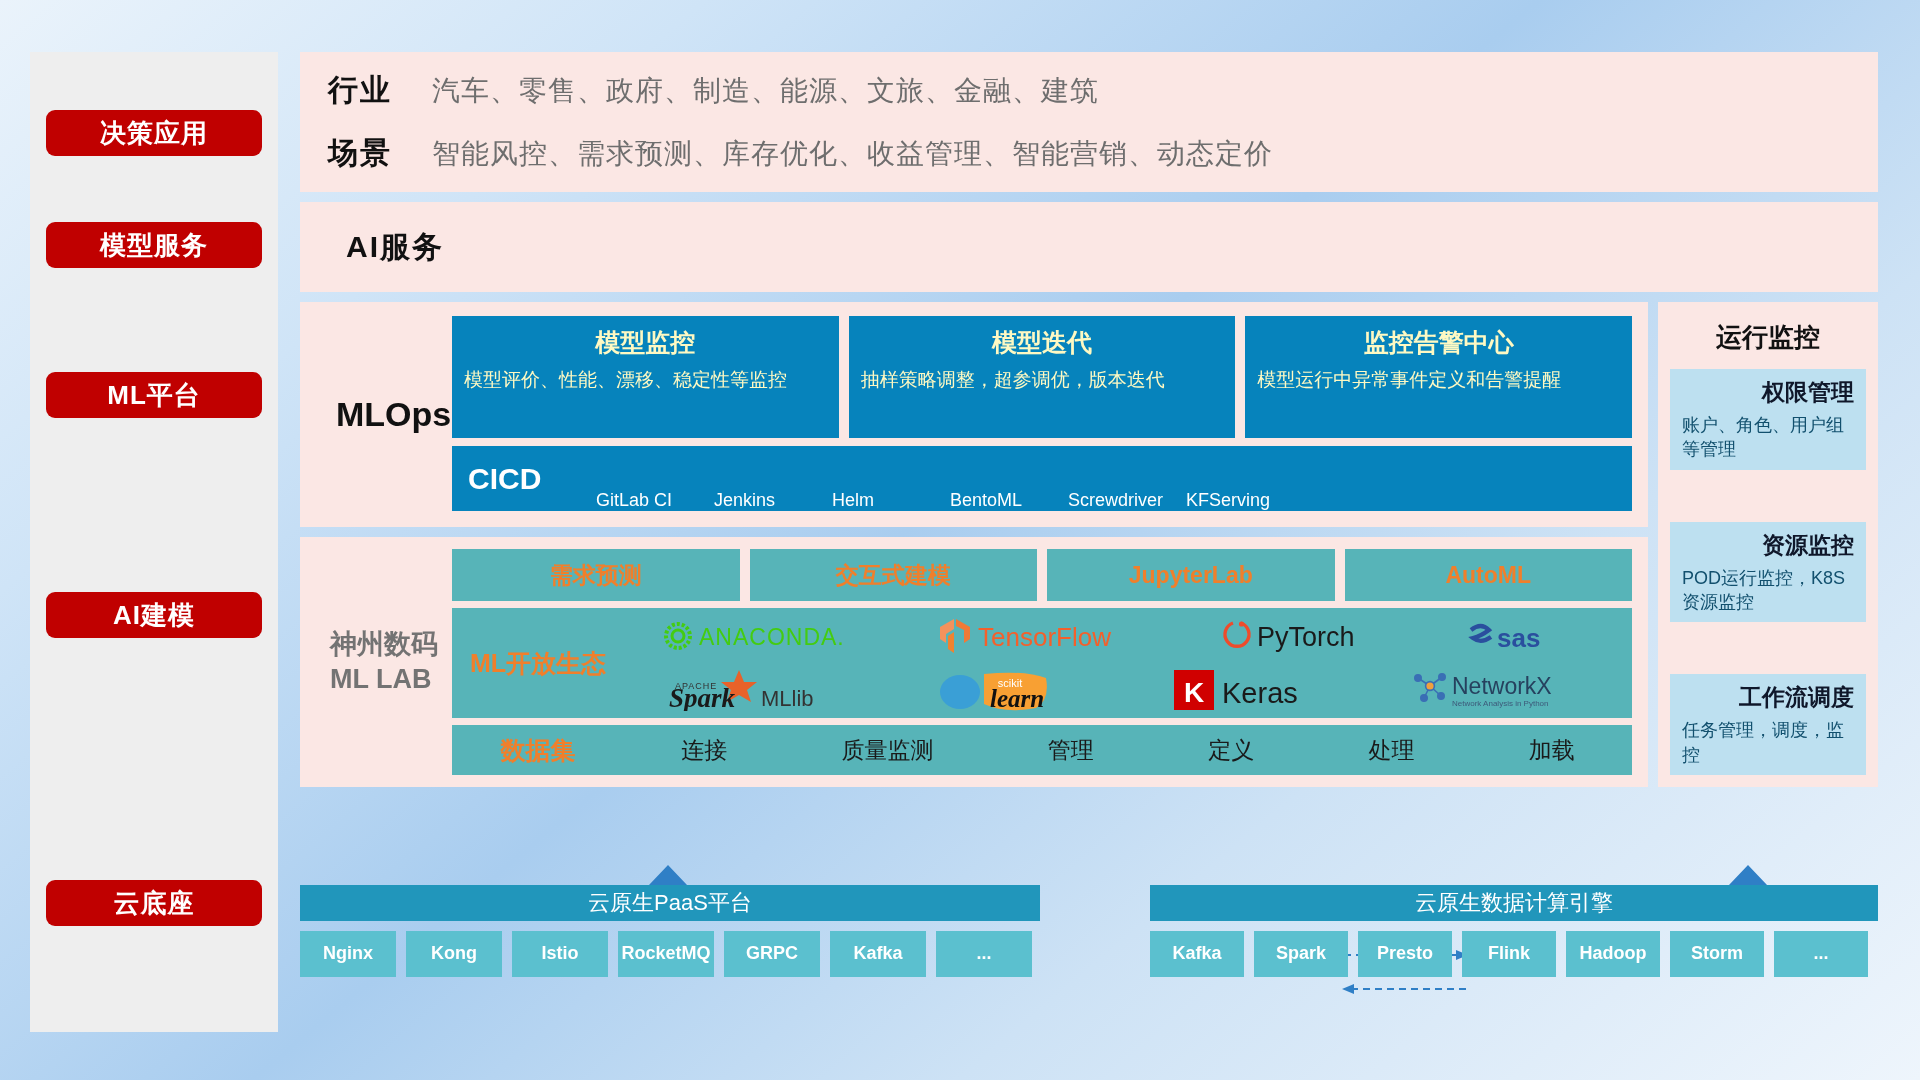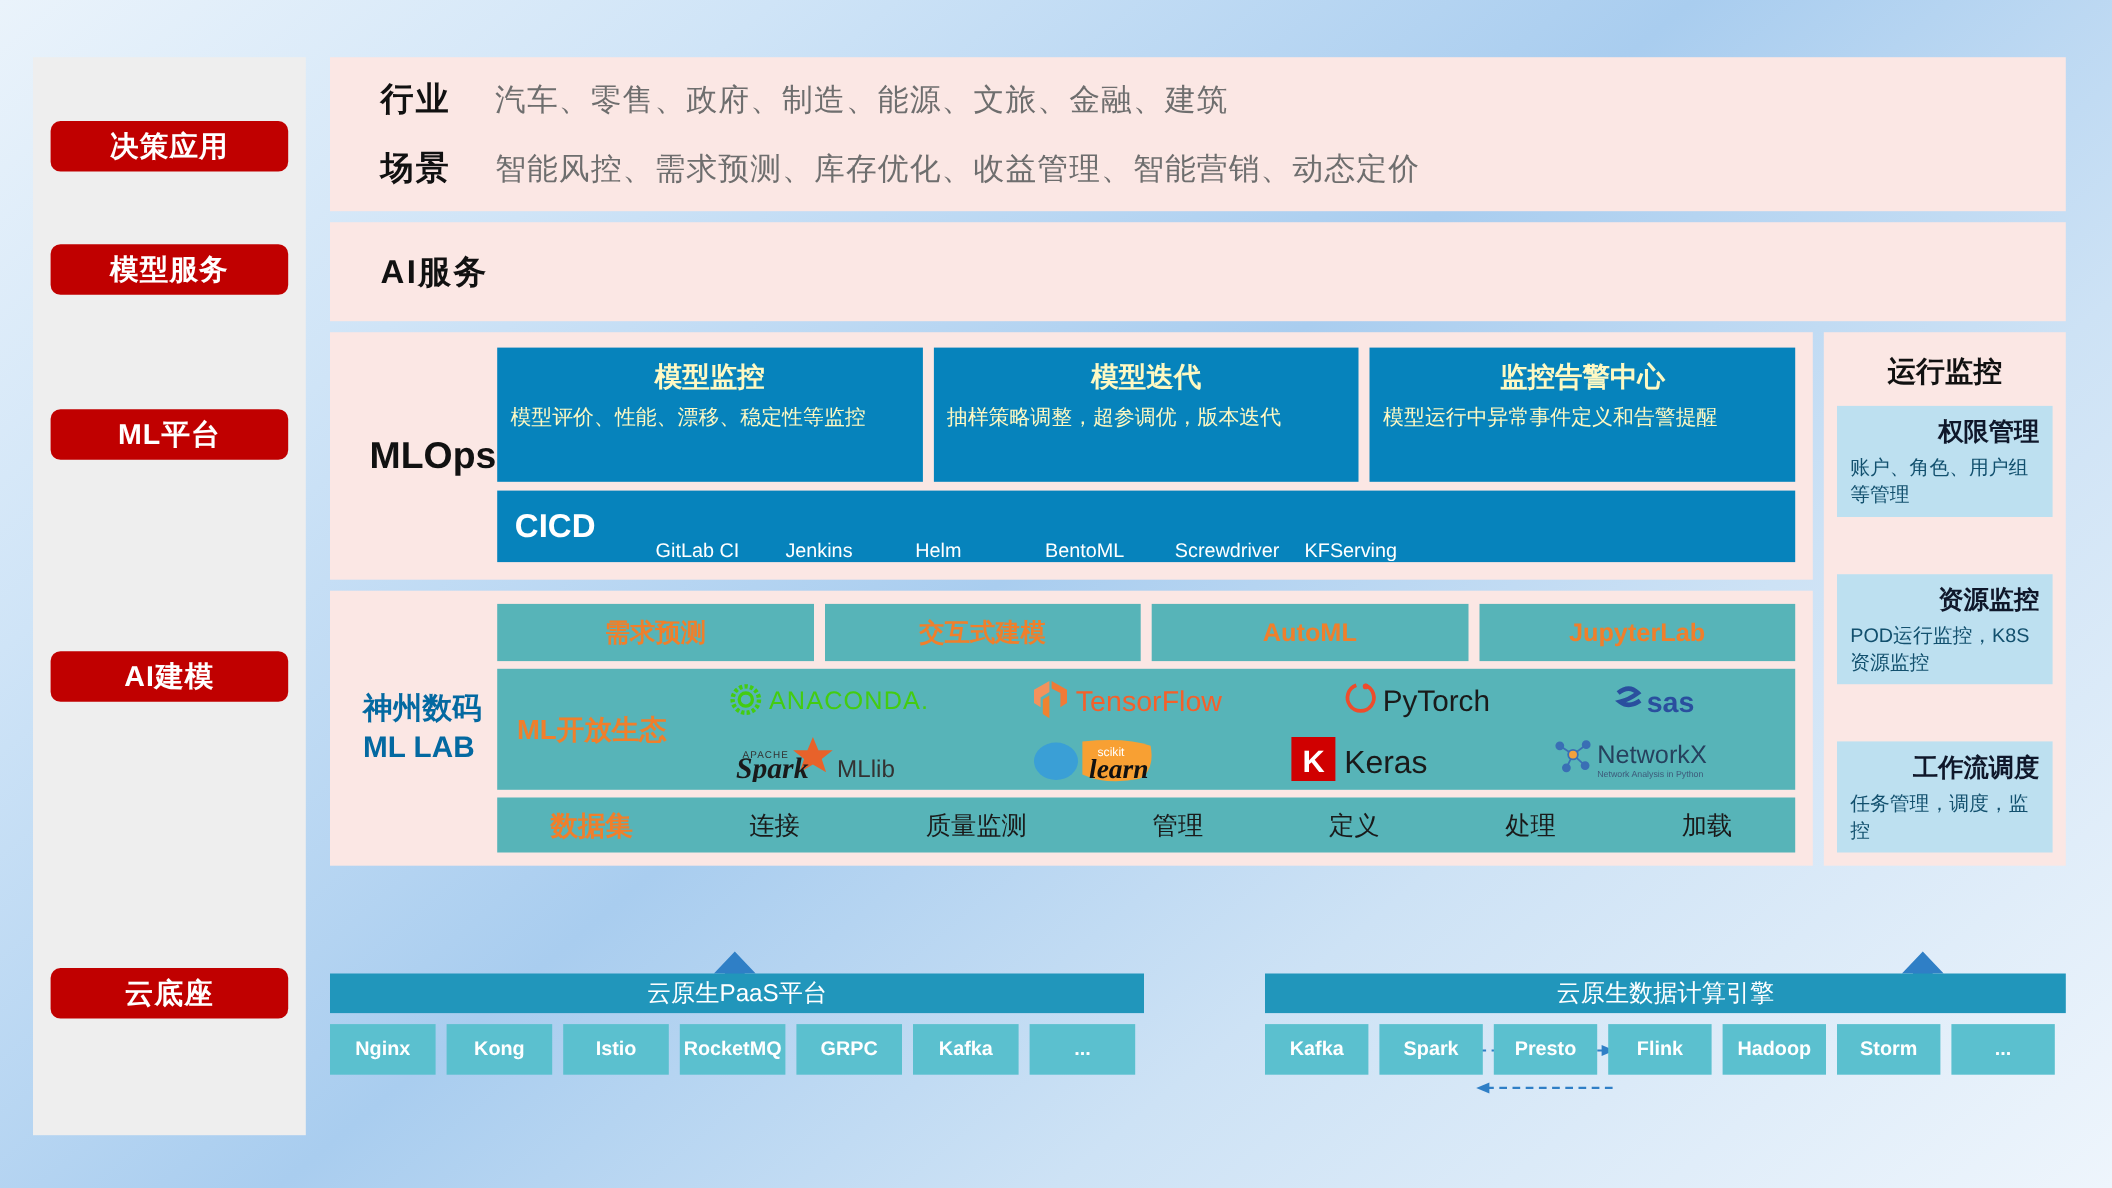--- a/index.html
+++ b/index.html
@@ -21,21 +21,21 @@
     display:flex; align-items:center; justify-content:center;
     letter-spacing:1px;
   }
   
   #main { position:absolute; left:300px; top:52px; width:1578px; }
 
   .band { background:#fbe7e4; width:100%; }
   .gap  { height:10px; background:transparent; }
 
   
-  #band-industry { height:140px; display:flex; align-items:center; padding-left:18px; }
+  #band-industry { height:140px; display:flex; align-items:center; }
   .ind-rows { display:flex; flex-direction:column; gap:22px; width:100%; }
   .ind-row { display:flex; align-items:center; }
   .ind-key {
     width:132px; flex:0 0 132px; font-size:30px; font-weight:bold; color:#111;
     letter-spacing:2px; text-align:left; padding-left:28px;
   }
   .ind-val { font-size:28px; color:#6e6e6e; letter-spacing:1px; }
 
   
   #band-aiservice { height:90px; display:flex; align-items:center; padding-left:18px; }
@@ -64,21 +64,21 @@
   .cicd-bar { height:65px; background:#0683bc; display:flex; align-items:center;
               padding-left:16px; overflow:hidden; }
   .cicd-label { font-size:30px; font-weight:bold; color:#fff; width:128px; flex:0 0 128px; }
   .cicd-items { display:flex; flex:1; }
   .cicd-item { flex:1; color:#ffffff; font-size:18px; line-height:1.25;
                max-width:118px; word-break:break-all;margin-top:44px; }
 
   
   #band-mllab { height:250px; display:flex; padding:12px 16px 12px 18px; }
   .lab-key { width:134px; flex:0 0 134px; display:flex; flex-direction:column;
-             justify-content:center; font-size:27px; font-weight:bold; color:#0369a1;
+             justify-content:center; font-size:27px; font-weight:bold; color:#737373;
              padding-left:12px; line-height:1.3; }
   .lab-body { flex:1; display:flex; flex-direction:column; gap:7px; }
   .lab-tools { display:flex; gap:10px; height:52px; }
   .lab-tool { flex:1; background:#57b4b8; display:flex; align-items:center;
               justify-content:center; color:#f07f2b; font-size:23px; font-weight:bold; }
   .lab-eco { flex:1; background:#57b4b8; display:flex; align-items:center; }
   .eco-label { width:172px; flex:0 0 172px; text-align:center;
                color:#f07f2b; font-size:25px; font-weight:bold; }
   .eco-logos { flex:1; display:flex; flex-direction:column; justify-content:center;
                gap:4px; padding-right:10px; }
@@ -184,22 +184,22 @@
 
       <div class="band" id="band-mllab">
         <div class="lab-key">
           <div>神州数码</div>
           <div>ML LAB</div>
         </div>
         <div class="lab-body">
           <div class="lab-tools">
             <div class="lab-tool">需求预测</div>
             <div class="lab-tool">交互式建模</div>
+            <div class="lab-tool">JupyterLab</div>
             <div class="lab-tool">AutoML</div>
-            <div class="lab-tool">JupyterLab</div>
           </div>
 
           <div class="lab-eco">
             <div class="eco-label">ML开放生态</div>
             <div class="eco-logos">
 
               <div class="eco-line">
                 <span>
                   <svg width="200" height="36" viewBox="0 0 200 36">
                     <circle cx="17" cy="18" r="12" fill="none" stroke="#44cc11" stroke-width="4" stroke-dasharray="3 2"></circle>

